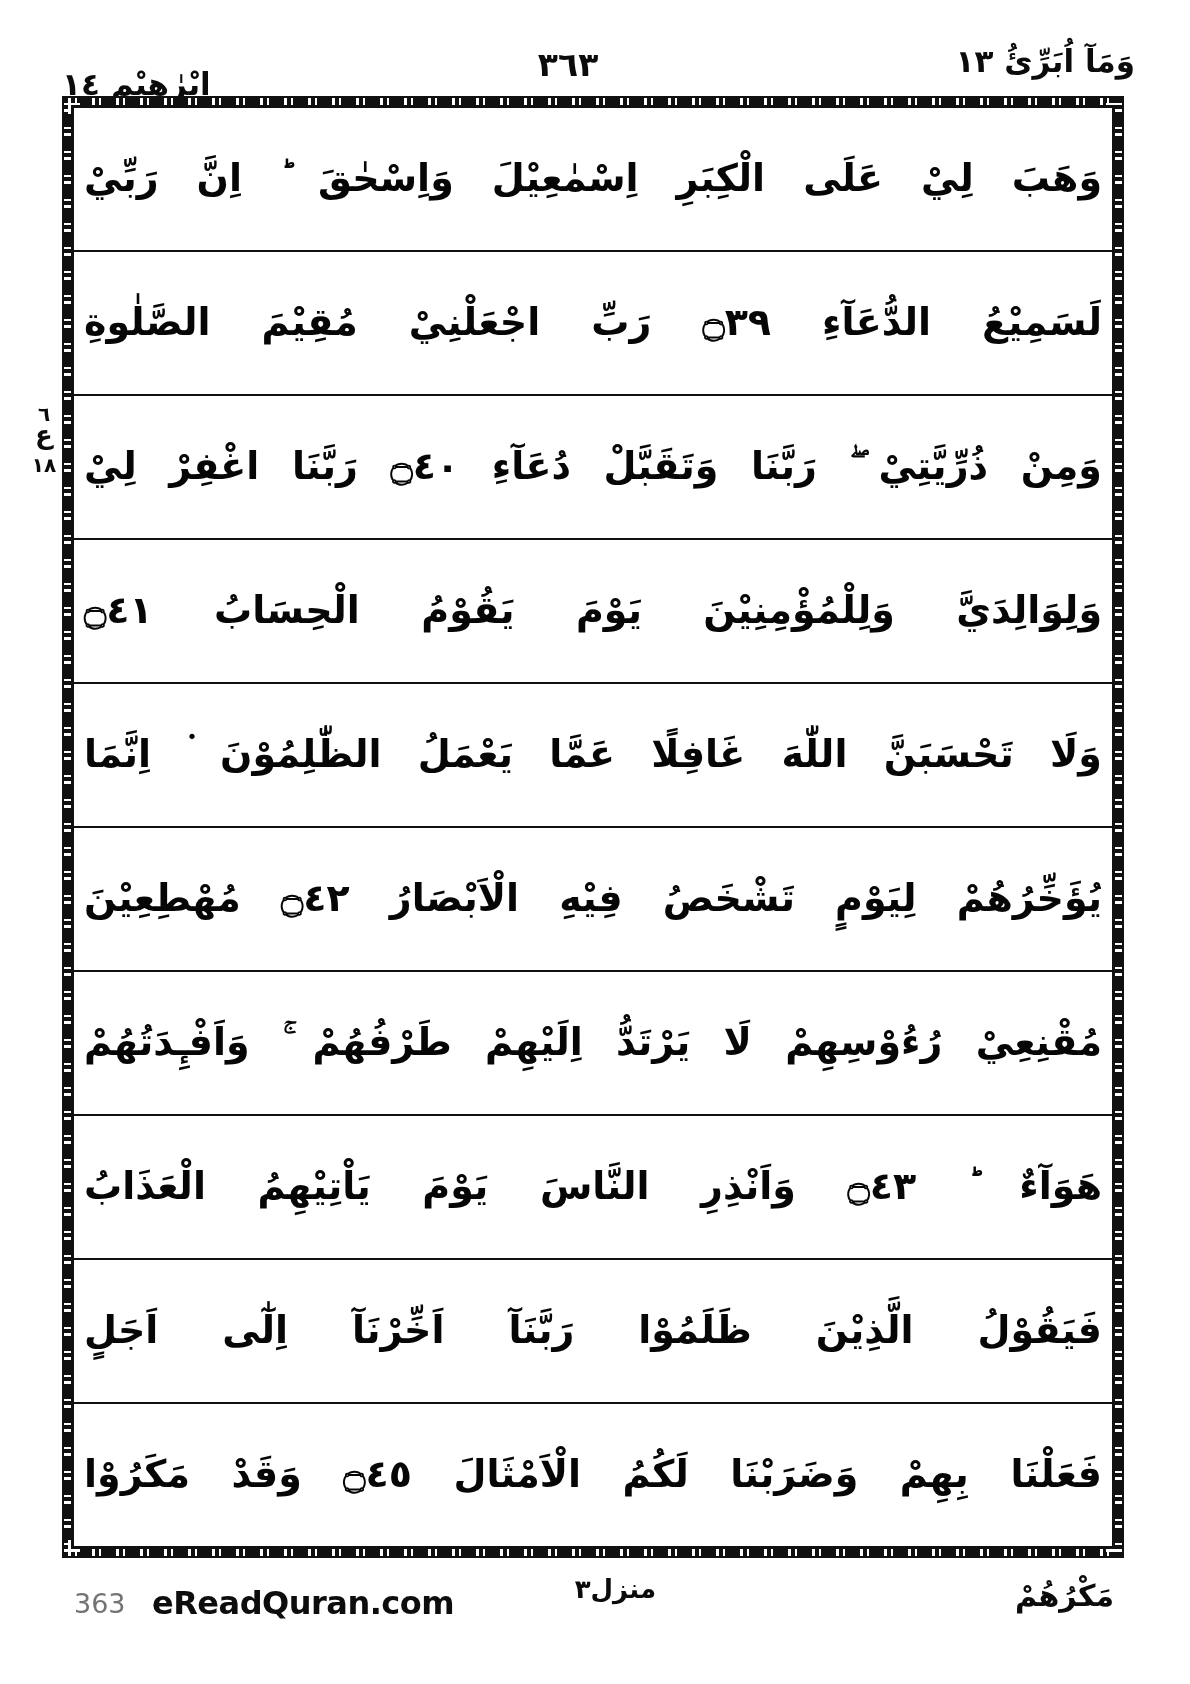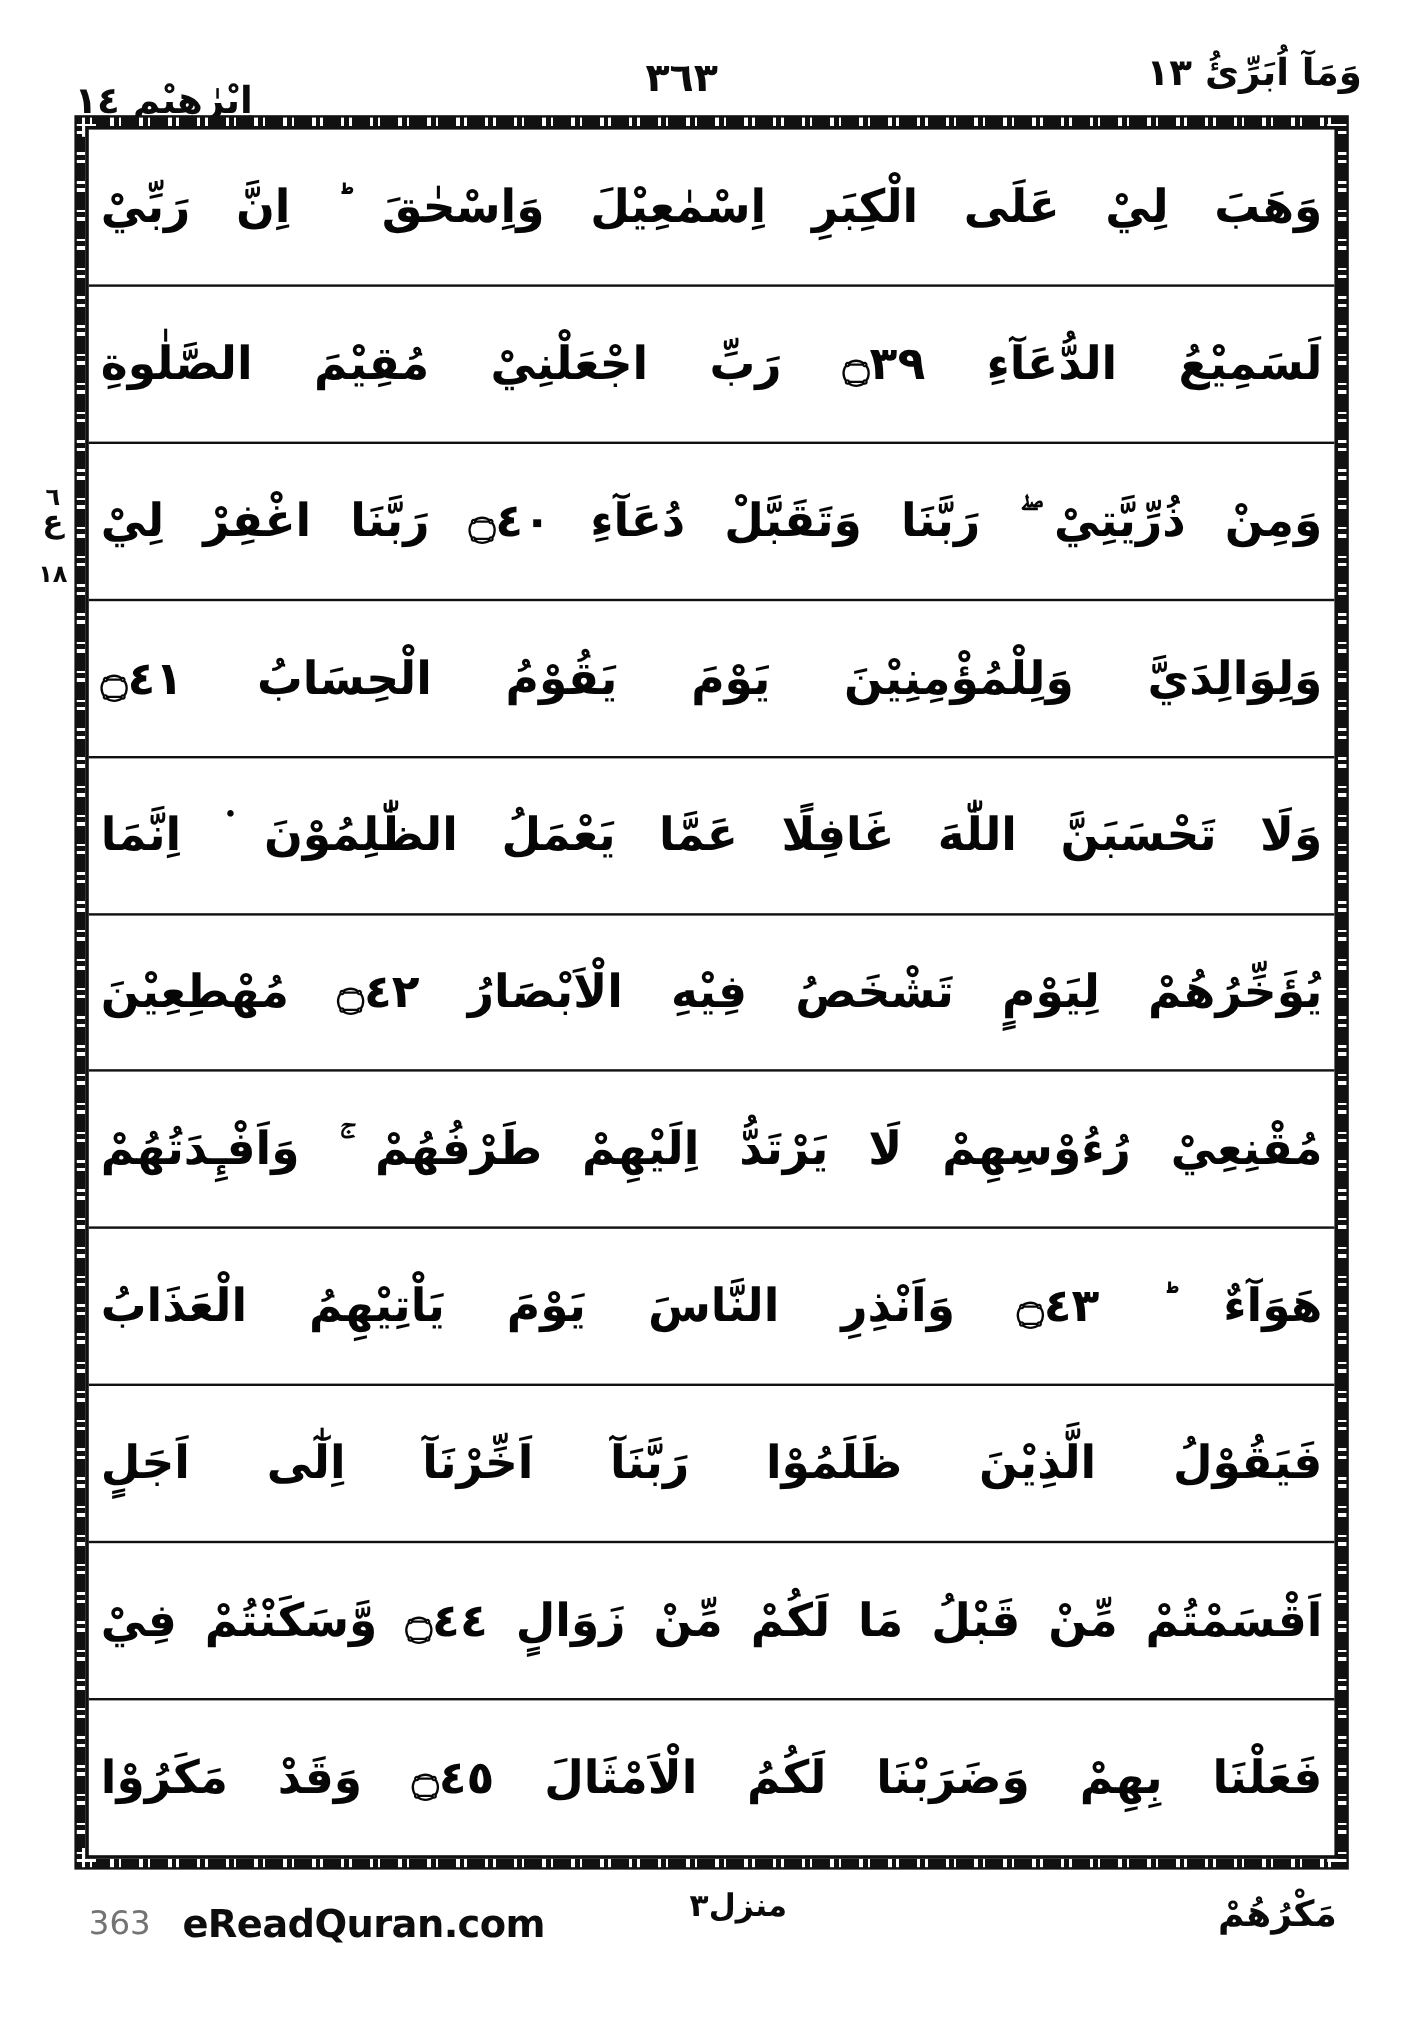--- a/index.html
+++ b/index.html
@@ -144,21 +144,21 @@
     width: 36px;
     text-align: center;
     direction: rtl;
     color: #0b0b0b;
     font-family: "DejaVu Sans", "Liberation Sans", sans-serif;
     font-weight: 700;
     line-height: 1.05;
   }
   .ruku-num  { font-size: 20px; display: block; }
   .ruku-ain  { font-size: 26px; display: block; margin-top: -3px; }
-  .ruku-tot  { font-size: 20px; display: block; margin-top: 19px; }
+  .ruku-tot  { font-size: 20px; display: block; margin-top: 6px; }
 
   
   .page-footer {
     position: absolute;
     left: 62px;
     right: 62px;
     top: 1578px;
     height: 90px;
     direction: rtl;
   }
@@ -246,23 +246,20 @@
         <div class="ayah-text">يُؤَخِّرُهُمْ لِيَوْمٍ تَشْخَصُ فِيْهِ الْاَبْصَارُ ۝٤٢ مُهْطِعِيْنَ</div>
       </div>
       <div class="ayah-line">
         <div class="ayah-text">مُقْنِعِيْ رُءُوْسِهِمْ لَا يَرْتَدُّ اِلَيْهِمْ طَرْفُهُمْ ۚ وَاَفْـِٕدَتُهُمْ</div>
       </div>
       <div class="ayah-line">
         <div class="ayah-text">هَوَآءٌ ؕ ۝٤٣ وَاَنْذِرِ النَّاسَ يَوْمَ يَاْتِيْهِمُ الْعَذَابُ</div>
       </div>
       <div class="ayah-line">
         <div class="ayah-text">فَيَقُوْلُ الَّذِيْنَ ظَلَمُوْا رَبَّنَآ اَخِّرْنَآ اِلٰٓى اَجَلٍ</div>
-      </div>
-      <div class="ayah-line">
-        <div class="ayah-text">اَقْسَمْتُمْ مِّنْ قَبْلُ مَا لَكُمْ مِّنْ زَوَالٍ ۝٤٤ وَّسَكَنْتُمْ فِيْ</div>
       </div>
       <div class="ayah-line">
         <div class="ayah-text">فَعَلْنَا بِهِمْ وَضَرَبْنَا لَكُمُ الْاَمْثَالَ ۝٤٥ وَقَدْ مَكَرُوْا</div>
       </div>
 
     </div>
   </div>
 
   <div class="page-footer">
     <div class="catchword">مَكْرُهُمْ</div>

